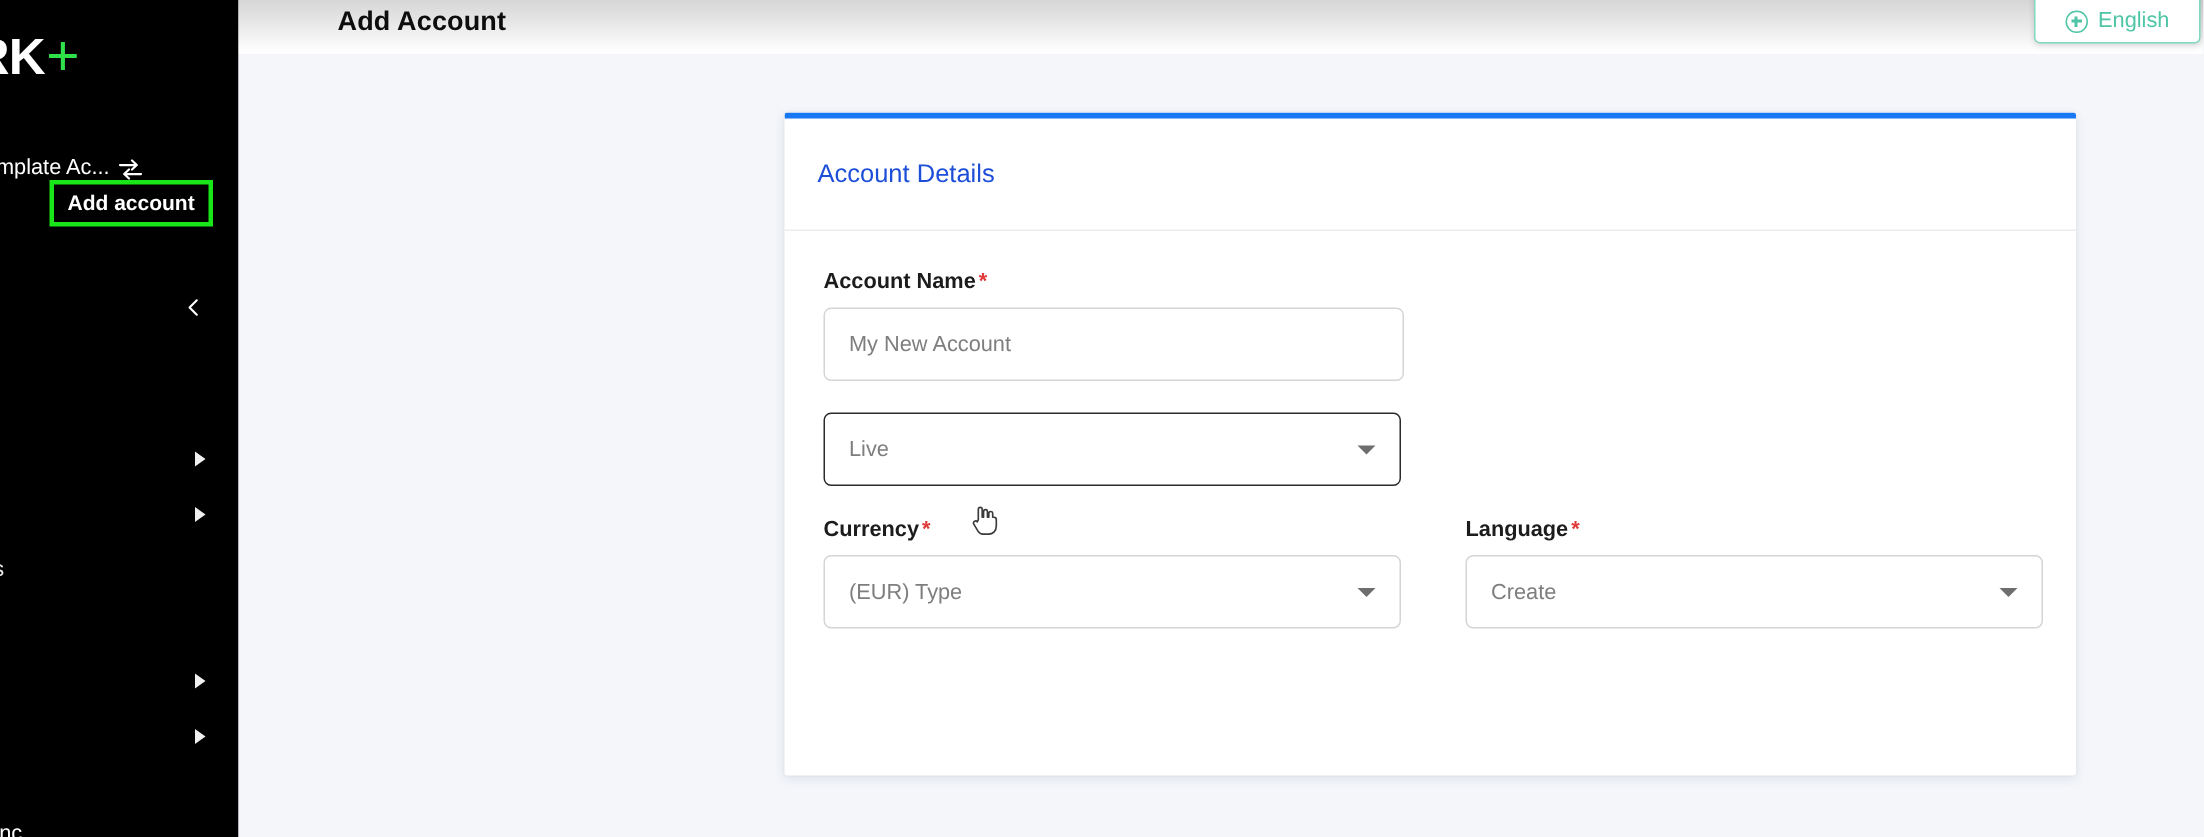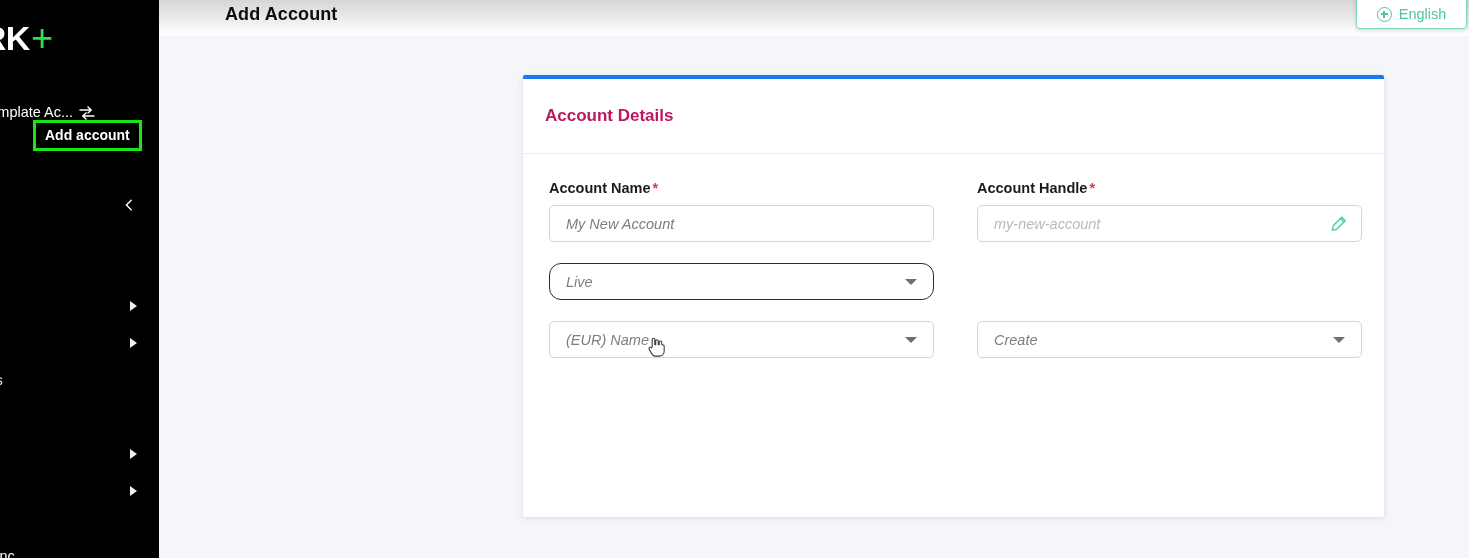--- a/index.html
+++ b/index.html
@@ -133,47 +133,46 @@
     box-shadow: 0 2px 7px rgba(40,60,90,0.10), 0 0 0 1px rgba(0,0,0,0.015);
     overflow: hidden;
   }
   #card-topbar { height: 4px; background: #1877f2; }
   #card-header {
     height: 75px;
     display: flex; align-items: center;
     padding: 0 22px;
     border-bottom: 1px solid #ececec;
   }
-  #card-title { font-size: 17px; font-weight: bold; color: #be185d; }
+  #card-title { font-size: 17px; font-weight: normal; color: #1d4ed8; }
 
   #card-body { padding: 26px 22px 0 26px; }
 
   .form-row { display: flex; gap: 43px; margin-bottom: 0; }
   .form-col { width: 387px; }
   .form-col.spacer { visibility: hidden; }
 
   .field { margin-bottom: 21px; }
   .field-label {
     font-size: 14.5px; font-weight: bold; color: #1c1c1c;
     margin-bottom: 9px; display: block;
   }
   .field-label .req { color: #e03a3a; font-weight: bold; margin-left: 2px; }
 
   .control {
     position: relative;
-    height: 37px;
+    height: 49px;
     border: 1px solid #d5d5d5;
     border-radius: 5px;
     background: #ffffff;
     display: flex; align-items: center;
     padding: 0 16px;
     font-size: 14.5px;
-    font-style: italic;
-  }
-  .control.focused { border-color: #2b2b2b; border-radius: 12px; }
+  }
+  .control.focused { border-color: #2b2b2b; }
   .control .ctl-text { color: #7e7e7e; }
   .control .ctl-text.faint { color: #b9b9b9; }
 
   .caret-down {
     position: absolute; right: 16px; top: 50%;
     transform: translateY(-50%);
     width: 0; height: 0;
     border-top: 6px solid #6e6e6e;
     border-left: 6px solid transparent;
     border-right: 6px solid transparent;
@@ -278,62 +277,52 @@
             <div class="field">
               <label class="field-label">
                 <span>Account Name</span><span class="req">*</span>
               </label>
               <div class="control">
                 <span class="ctl-text">My New Account</span>
               </div>
             </div>
           </div>
 
-          <div class="form-col">
-            <div class="field">
-              <label class="field-label">
-                <span>Account Handle</span><span class="req">*</span>
-              </label>
-              <div class="control">
-                <span class="ctl-text faint">my-new-account</span>
-                <span class="pencil-ico">
-                  <svg viewBox="0 0 18 18" width="17" height="17">
-                    <path d="M12.4 1.9l3.7 3.7-9 9-4.6.9.9-4.6z" fill="none" stroke="#3fc8a8" stroke-width="1.4" stroke-linejoin="round"></path>
-                    <path d="M11.1 3.2l3.7 3.7" stroke="#3fc8a8" stroke-width="1.4"></path>
-                  </svg>
-                </span>
-              </div>
-            </div>
-          </div>
         </div>
 
         <div class="form-row">
           <div class="form-col">
             <div class="field">
               <div class="control focused">
                 <span class="ctl-text">Live</span>
                 <span class="caret-down"></span>
               </div>
             </div>
           </div>
           <div class="form-col spacer"></div>
         </div>
 
         <div class="form-row">
           <div class="form-col">
             <div class="field">
+              <label class="field-label">
+                <span>Currency</span><span class="req">*</span>
+              </label>
               <div class="control">
-                <span class="ctl-text">(EUR) Name</span>
+                <span class="ctl-text">(EUR) Type</span>
                 <span class="caret-down"></span>
               </div>
             </div>
           </div>
 
           <div class="form-col">
             <div class="field">
+              <label class="field-label">
+                <span>Language</span><span class="req">*</span>
+              </label>
               <div class="control">
                 <span class="ctl-text">Create</span>
                 <span class="caret-down"></span>
               </div>
             </div>
           </div>
         </div>
 
       </div>
     </section>

